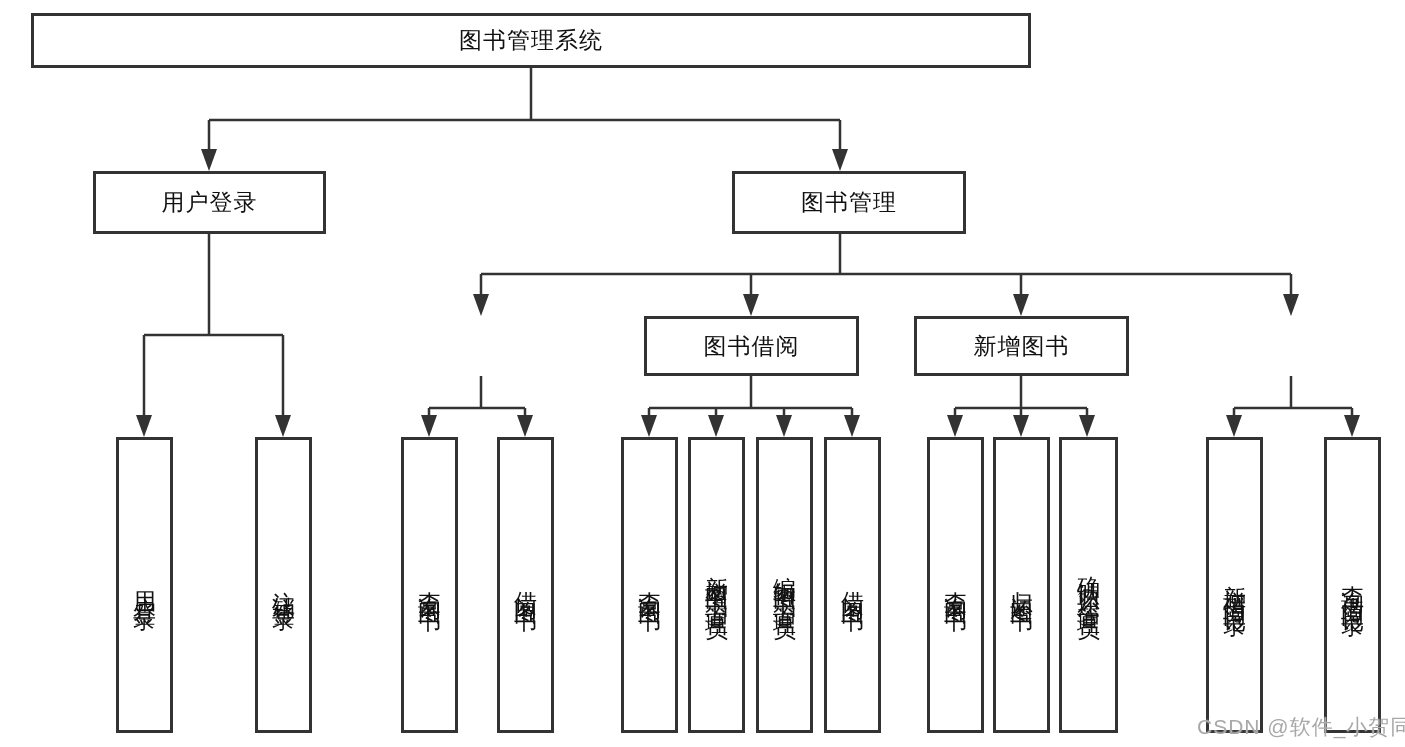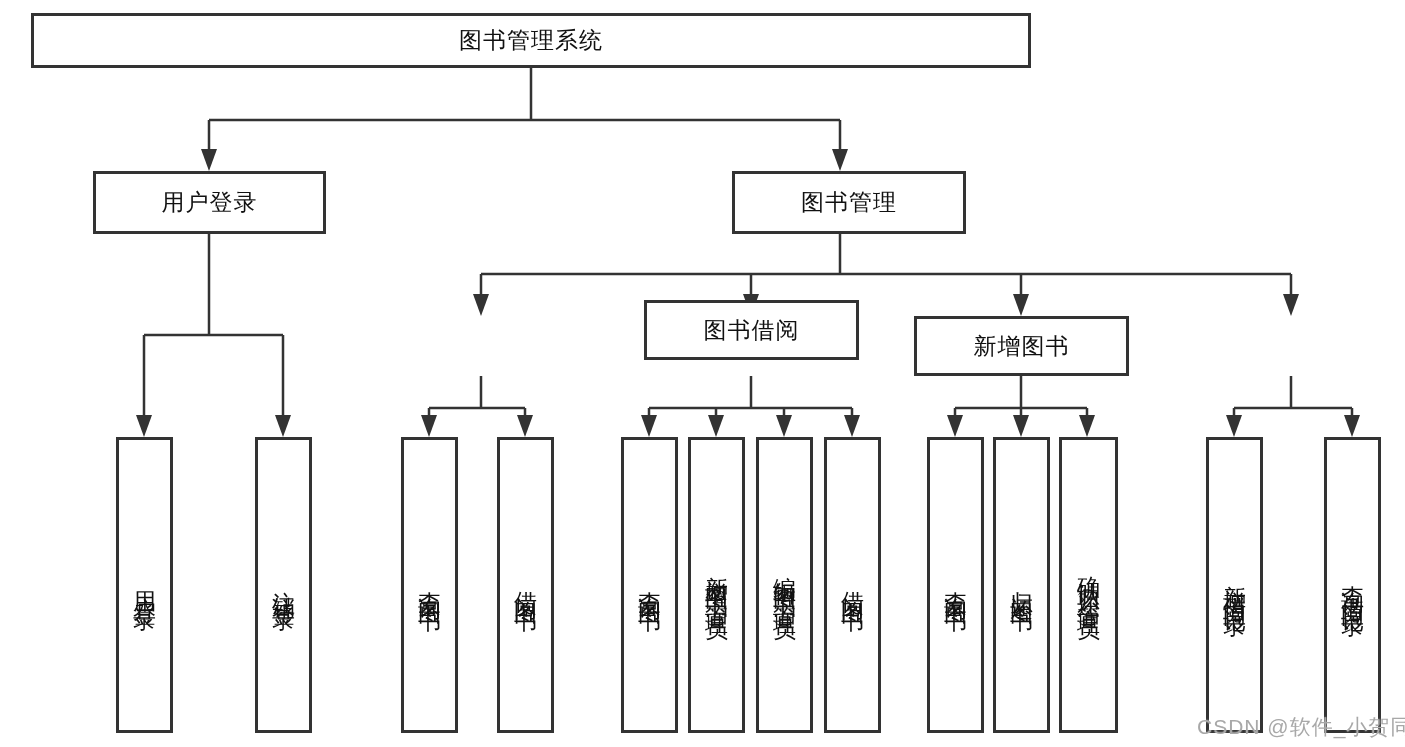--- a/index.html
+++ b/index.html
@@ -98,21 +98,21 @@
     <span>图书管理系统</span>
   </div>
 
   <div class="box" style="left:82px;top:171px;width:233px;height:63px;">
     <span>用户登录</span>
   </div>
   <div class="box" style="left:721px;top:171px;width:234px;height:63px;">
     <span>图书管理</span>
   </div>
 
-  <div class="box" style="left:633px;top:300px;width:215px;height:60px;font-family:Liberation Serif, serif;">
+  <div class="box" style="left:633px;top:316px;width:215px;height:60px;font-family:Liberation Serif, serif;">
     <span>图书借阅</span>
   </div>
   <div class="box" style="left:903px;top:316px;width:215px;height:60px;">
     <span>新增图书</span>
   </div>
 
   <div class="vbox" style="left:105px;top:437px;width:57px;height:296px;">
     <span class="vtext">用户登录</span>
   </div>
   <div class="vbox" style="left:244px;top:437px;width:57px;height:296px;">

